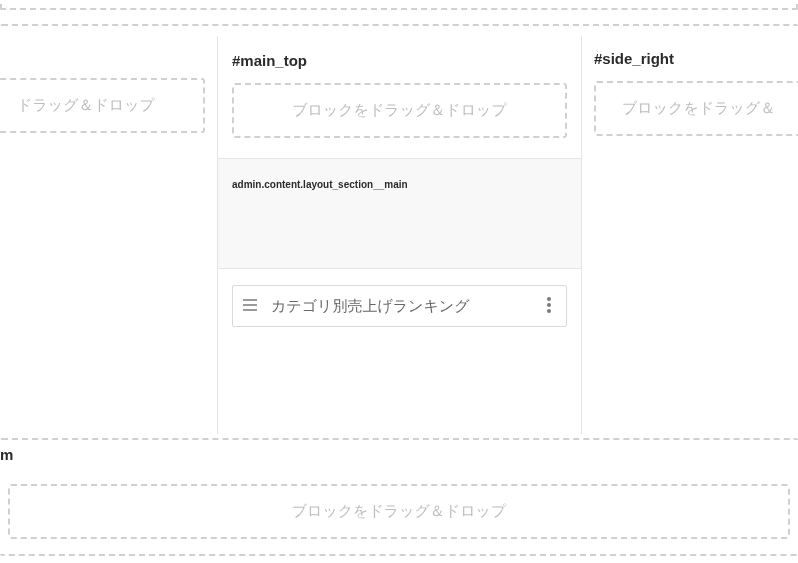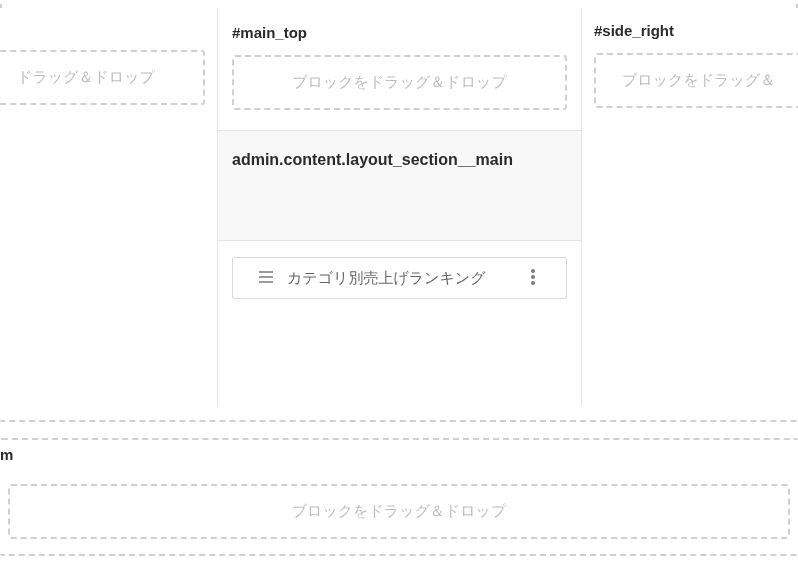--- a/index.html
+++ b/index.html
@@ -25,21 +25,21 @@
 
   
   #cols-strip {
     left: 0; width: 798px;
     top: 24px; height: 398px;
     border-left: none; border-right: none;
   }
 
   .col {
     position: absolute;
-    top: 8px; height: 398px;
+    top: 36px; height: 398px;
     background: #ffffff;
   }
 
   
   #col-left {
     left: -45px; width: 263px;
     border-right: 1px solid #e5e5e5;
     padding: 14px 12px 14px 12px;
   }
 
@@ -85,21 +85,21 @@
     overflow: hidden;
   }
 
   
   .block-item {
     display: flex;
     align-items: flex-start;
     border: 1px solid #d7dbde;
     border-radius: 2px;
     background: #fff;
-    padding: 8px 24px;
+    padding: 8px 8px;
   }
   .drag-icon, .kebab-icon {
     flex: 0 0 auto;
     width: 18px;
     display: flex;
     align-items: center;
     justify-content: center;
     color: #9a9a9a;
     height: 22px;
   }
@@ -143,21 +143,21 @@
 </div>
 
 <div id="col-mid" class="col">
 
   <div id="sec-mid-top" class="section">
     <div class="heading">#main_top</div>
     <div class="dropzone">ブロックをドラッグ＆ドロップ</div>
   </div>
 
   <div id="sec-mid-main" class="section">
-    <div class="heading" style="font-size:16px;">admin.content.layout_section__main</div>
+    <div class="heading" style="font-size:10px;">admin.content.layout_section__main</div>
   </div>
 
   <div id="sec-mid-bot" class="section">
 
     <div class="block-item">
       <span class="drag-icon">
         <svg width="14" height="12" viewBox="0 0 14 12">
           <rect x="0" y="0" width="14" height="2" fill="#9a9a9a"></rect>
           <rect x="0" y="5" width="14" height="2" fill="#9a9a9a"></rect>
           <rect x="0" y="10" width="14" height="2" fill="#9a9a9a"></rect>

